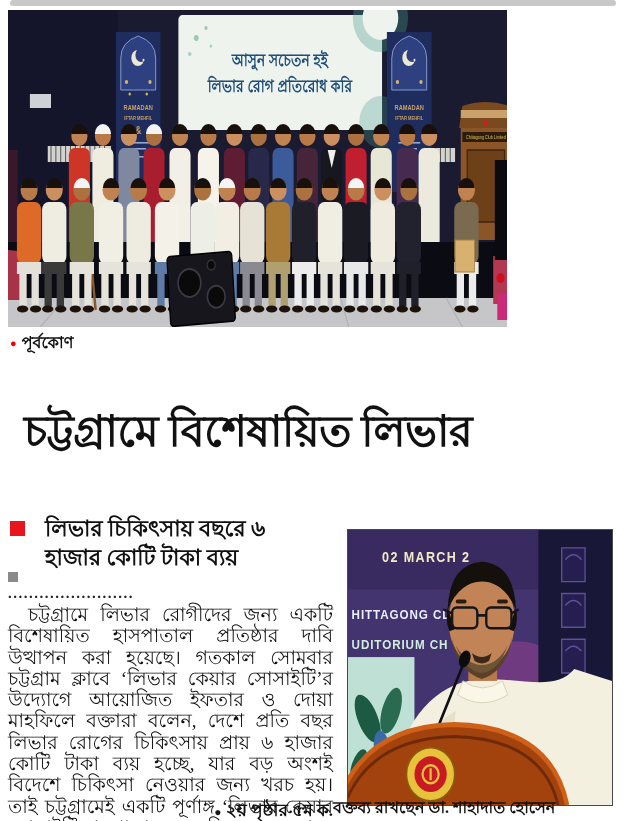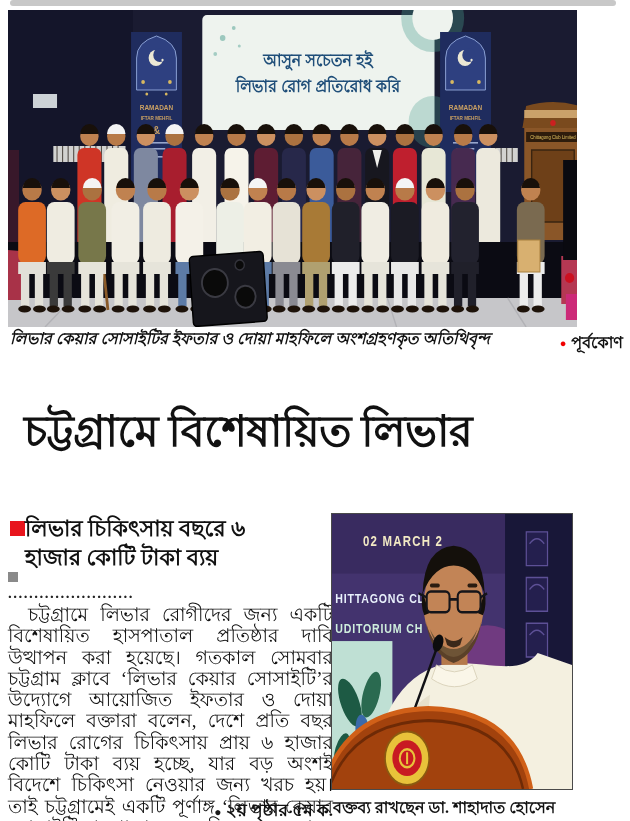--- a/index.html
+++ b/index.html
@@ -1,38 +1,38 @@
 <!DOCTYPE html>
 <html><head>
 <meta charset="utf-8">
 <style>
   html,body{margin:0;padding:0;background:#ffffff;}
   .page{
     position:relative;width:630px;height:821px;background:#ffffff;overflow:hidden;
     font-family:"Liberation Serif","DejaVu Serif",serif;color:#111;
   }
   .topbar{position:absolute;left:10px;top:0;width:606px;height:6px;background:#c8c8c8;border-radius:3px;}
-  .photo1{position:absolute;left:8px;top:10px;width:569px;height:317px;margin:0;padding:0;}
+  .photo1{position:absolute;left:8px;top:10px;width:499px;height:317px;margin:0;padding:0;}
   .photo1 svg,.photo2 svg{display:block;width:100%;height:100%;}
   .caprow{position:absolute;left:10px;top:330px;width:613px;display:flex;justify-content:space-between;align-items:flex-start;}
   .caption1{font-style:italic;font-weight:600;font-size:16px;line-height:18px;}
   .credit{font-weight:bold;font-size:16px;white-space:nowrap;display:flex;align-items:center;gap:5px;}
   .reddot{color:#f00000;font-size:11px;line-height:11px;}
   .kicker{position:absolute;left:8px;top:354px;font-size:27px;font-weight:bold;font-style:italic;white-space:nowrap;}
   .headline{position:absolute;left:8px;top:388px;width:618px;margin:16px;font-size:43px;line-height:55px;font-weight:bold;letter-spacing:-0.5px;}
-  .subhead{position:absolute;left:10px;top:514px;display:flex;gap:0;width:330px;}
+  .subhead{position:absolute;left:10px;top:514px;display:flex;gap:20px;width:330px;}
   .redsq{width:15px;height:15px;background:#e8151d;flex:0 0 auto;margin-top:7px;}
   .subhead .sh{font-size:22px;line-height:29px;font-weight:bold;}
   .byline{position:absolute;left:8px;top:572px;font-size:17px;font-weight:bold;display:flex;align-items:center;gap:7px;}
   .graysq{width:10px;height:10px;background:#8a8a8a;display:inline-block;}
   .dots{position:absolute;left:8px;top:585px;font-size:15px;font-weight:bold;letter-spacing:1.5px;color:#222;}
   .body{position:absolute;left:8px;top:604px;width:325px;margin:0;font-size:19px;line-height:21.3px;text-align:justify;text-indent:20px;}
   .jump{position:absolute;left:8px;top:797px;width:325px;text-align:right;font-size:17px;font-weight:bold;}
   .jumpdot{font-size:12px;color:#1a1a1a;}
-  .photo2{position:absolute;left:331px;top:513px;width:242px;height:277px;margin:0;padding:0;border:1px solid #4a4a4a;box-sizing:border-box;}
+  .photo2{position:absolute;left:331px;top:513px;width:266px;height:277px;margin:16px;padding:0;border:1px solid #4a4a4a;box-sizing:border-box;}
   .caption2{position:absolute;left:333px;top:795px;font-size:16px;font-weight:700;white-space:nowrap;}
   text{font-family:"Liberation Sans","DejaVu Sans",sans-serif;}
 </style>
 </head>
 <body>
 
 <div class="page">
 
   <div class="topbar"></div>
 
@@ -303,21 +303,20 @@
       <g transform="rotate(-4 237 278)">
         <rect x="198" y="244" width="80" height="70" rx="4" fill="#16161c" stroke="#000" stroke-width="1.5"></rect>
         <circle cx="224" cy="272" r="14" fill="#0a0a0a" stroke="#3a3a42" stroke-width="2"></circle>
         <circle cx="256" cy="288" r="11" fill="#0a0a0a" stroke="#3a3a42" stroke-width="2"></circle>
         <circle cx="252" cy="256" r="5" fill="#0a0a0a" stroke="#33333b" stroke-width="1.5"></circle>
       </g>
     </svg>
   </figure>
 
   <div class="caprow">
-    <div class="caption1">লিভার কেয়ার সোসাইটির ইফতার ও দোয়া মাহফিলে অংশগ্রহণকৃত অতিথিবৃন্দ</div>
     <div class="credit">
       <span class="reddot">●</span>
       <span>পূর্বকোণ</span>
     </div>
   </div>
 
 
   <h1 class="headline">
     <span>চট্টগ্রামে বিশেষায়িত লিভার</span><br>
   </h1>

